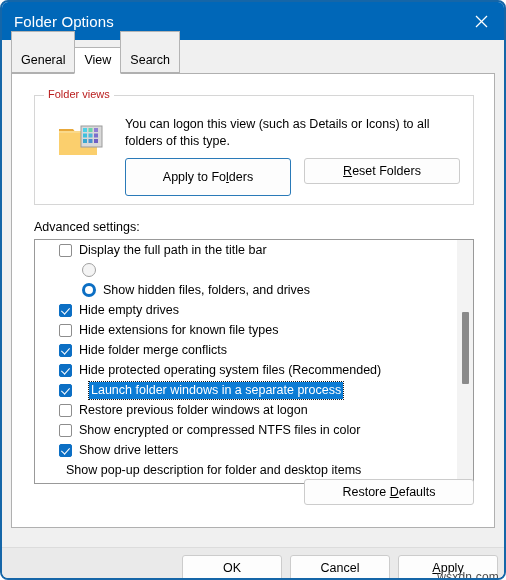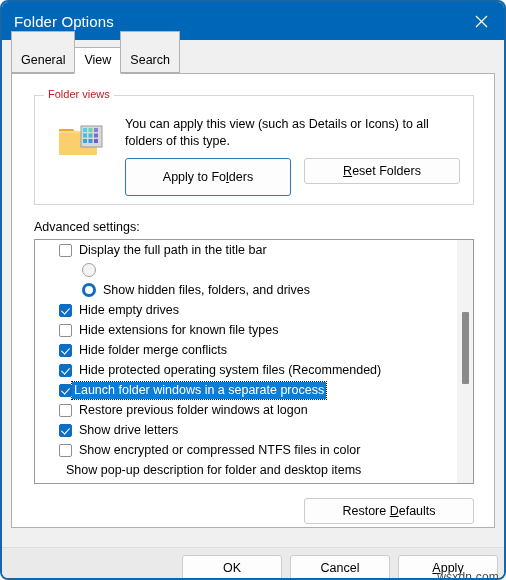--- a/index.html
+++ b/index.html
@@ -214,21 +214,21 @@
   .row-label { margin-left: 7px; line-height: 16px; }
   .row.selected {
     background: transparent;
   }
   .row.selected .sel-wrap {
     background: #0c7cd5;
     color: #ffffff;
     outline: 1px dotted #1a1a1a;
     outline-offset: 0px;
     padding: 1px 2px 1px 2px;
-    margin-left: 0;
+    margin-left: 17px;
     line-height: 15px;
   }
 
   
   .cb {
     width: 13px;
     height: 13px;
     box-sizing: border-box;
     border: 1px solid #8d8d8d;
     background: #ffffff;
@@ -292,21 +292,21 @@
     width: 7px;
     top: 72px;
     height: 72px;
     background: #8a8a8a;
     border-radius: 1px;
   }
 
   .btn-restore {
     position: absolute;
     left: 292px;
-    top: 424px;
+    top: 405px;
     width: 170px;
     height: 26px;
   }
 
   
   .footer {
     position: relative;
     height: 40px;
     background: #eaeaea;
     border-top: 1px solid #dcdcdc;
@@ -385,21 +385,21 @@
             <rect x="37" y="7" width="4" height="4" fill="#8f7fd4"></rect>
             <rect x="26" y="12.5" width="4" height="4" fill="#3fc0dd"></rect>
             <rect x="31.5" y="12.5" width="4" height="4" fill="#4fb6d8"></rect>
             <rect x="37" y="12.5" width="4" height="4" fill="#7b6fcc"></rect>
             <rect x="26" y="18" width="4" height="4" fill="#3aa7d0"></rect>
             <rect x="31.5" y="18" width="4" height="4" fill="#4a8fd0"></rect>
             <rect x="37" y="18" width="4" height="4" fill="#6f5fc4"></rect>
           </svg>
         </div>
 
-        <div class="group-text">You can apply this view (such as Details or Icons) to all folders of this type.</div>
+        <div class="group-text">You can logon this view (such as Details or Icons) to all folders of this type.</div>
 
         <button class="btn default btn-apply-folders"><span>Apply to Fo</span><u>l</u><span>ders</span></button>
 
         <button class="btn btn-reset-folders"><span></span><u>R</u><span>eset Folders</span></button>
       </div>
 
       <div class="adv-label">Advanced settings:</div>
 
       <div class="listbox">
         <div class="list-inner" id="list-inner">
@@ -432,26 +432,26 @@
             </div>
             <div class="row indent1 selected">
               <span class="cb checked"></span>
               <span class="sel-wrap">Launch folder windows in a separate process</span>
             </div>
             <div class="row indent1">
               <span class="cb"></span>
               <span class="row-label">Restore previous folder windows at logon</span>
             </div>
             <div class="row indent1">
+              <span class="cb"></span>
+              <span class="row-label">Show encrypted or compressed NTFS files in color</span>
+            </div>
+            <div class="row indent1">
               <span class="cb checked"></span>
               <span class="row-label">Show drive letters</span>
-            </div>
-            <div class="row indent1">
-              <span class="cb"></span>
-              <span class="row-label">Show encrypted or compressed NTFS files in color</span>
             </div>
             <div class="row indent1">
               <span class="row-label">Show pop-up description for folder and desktop items</span>
             </div>
           </div>
         <div class="scrollbar">
           <div class="scroll-thumb"></div>
         </div>
       </div>
 

